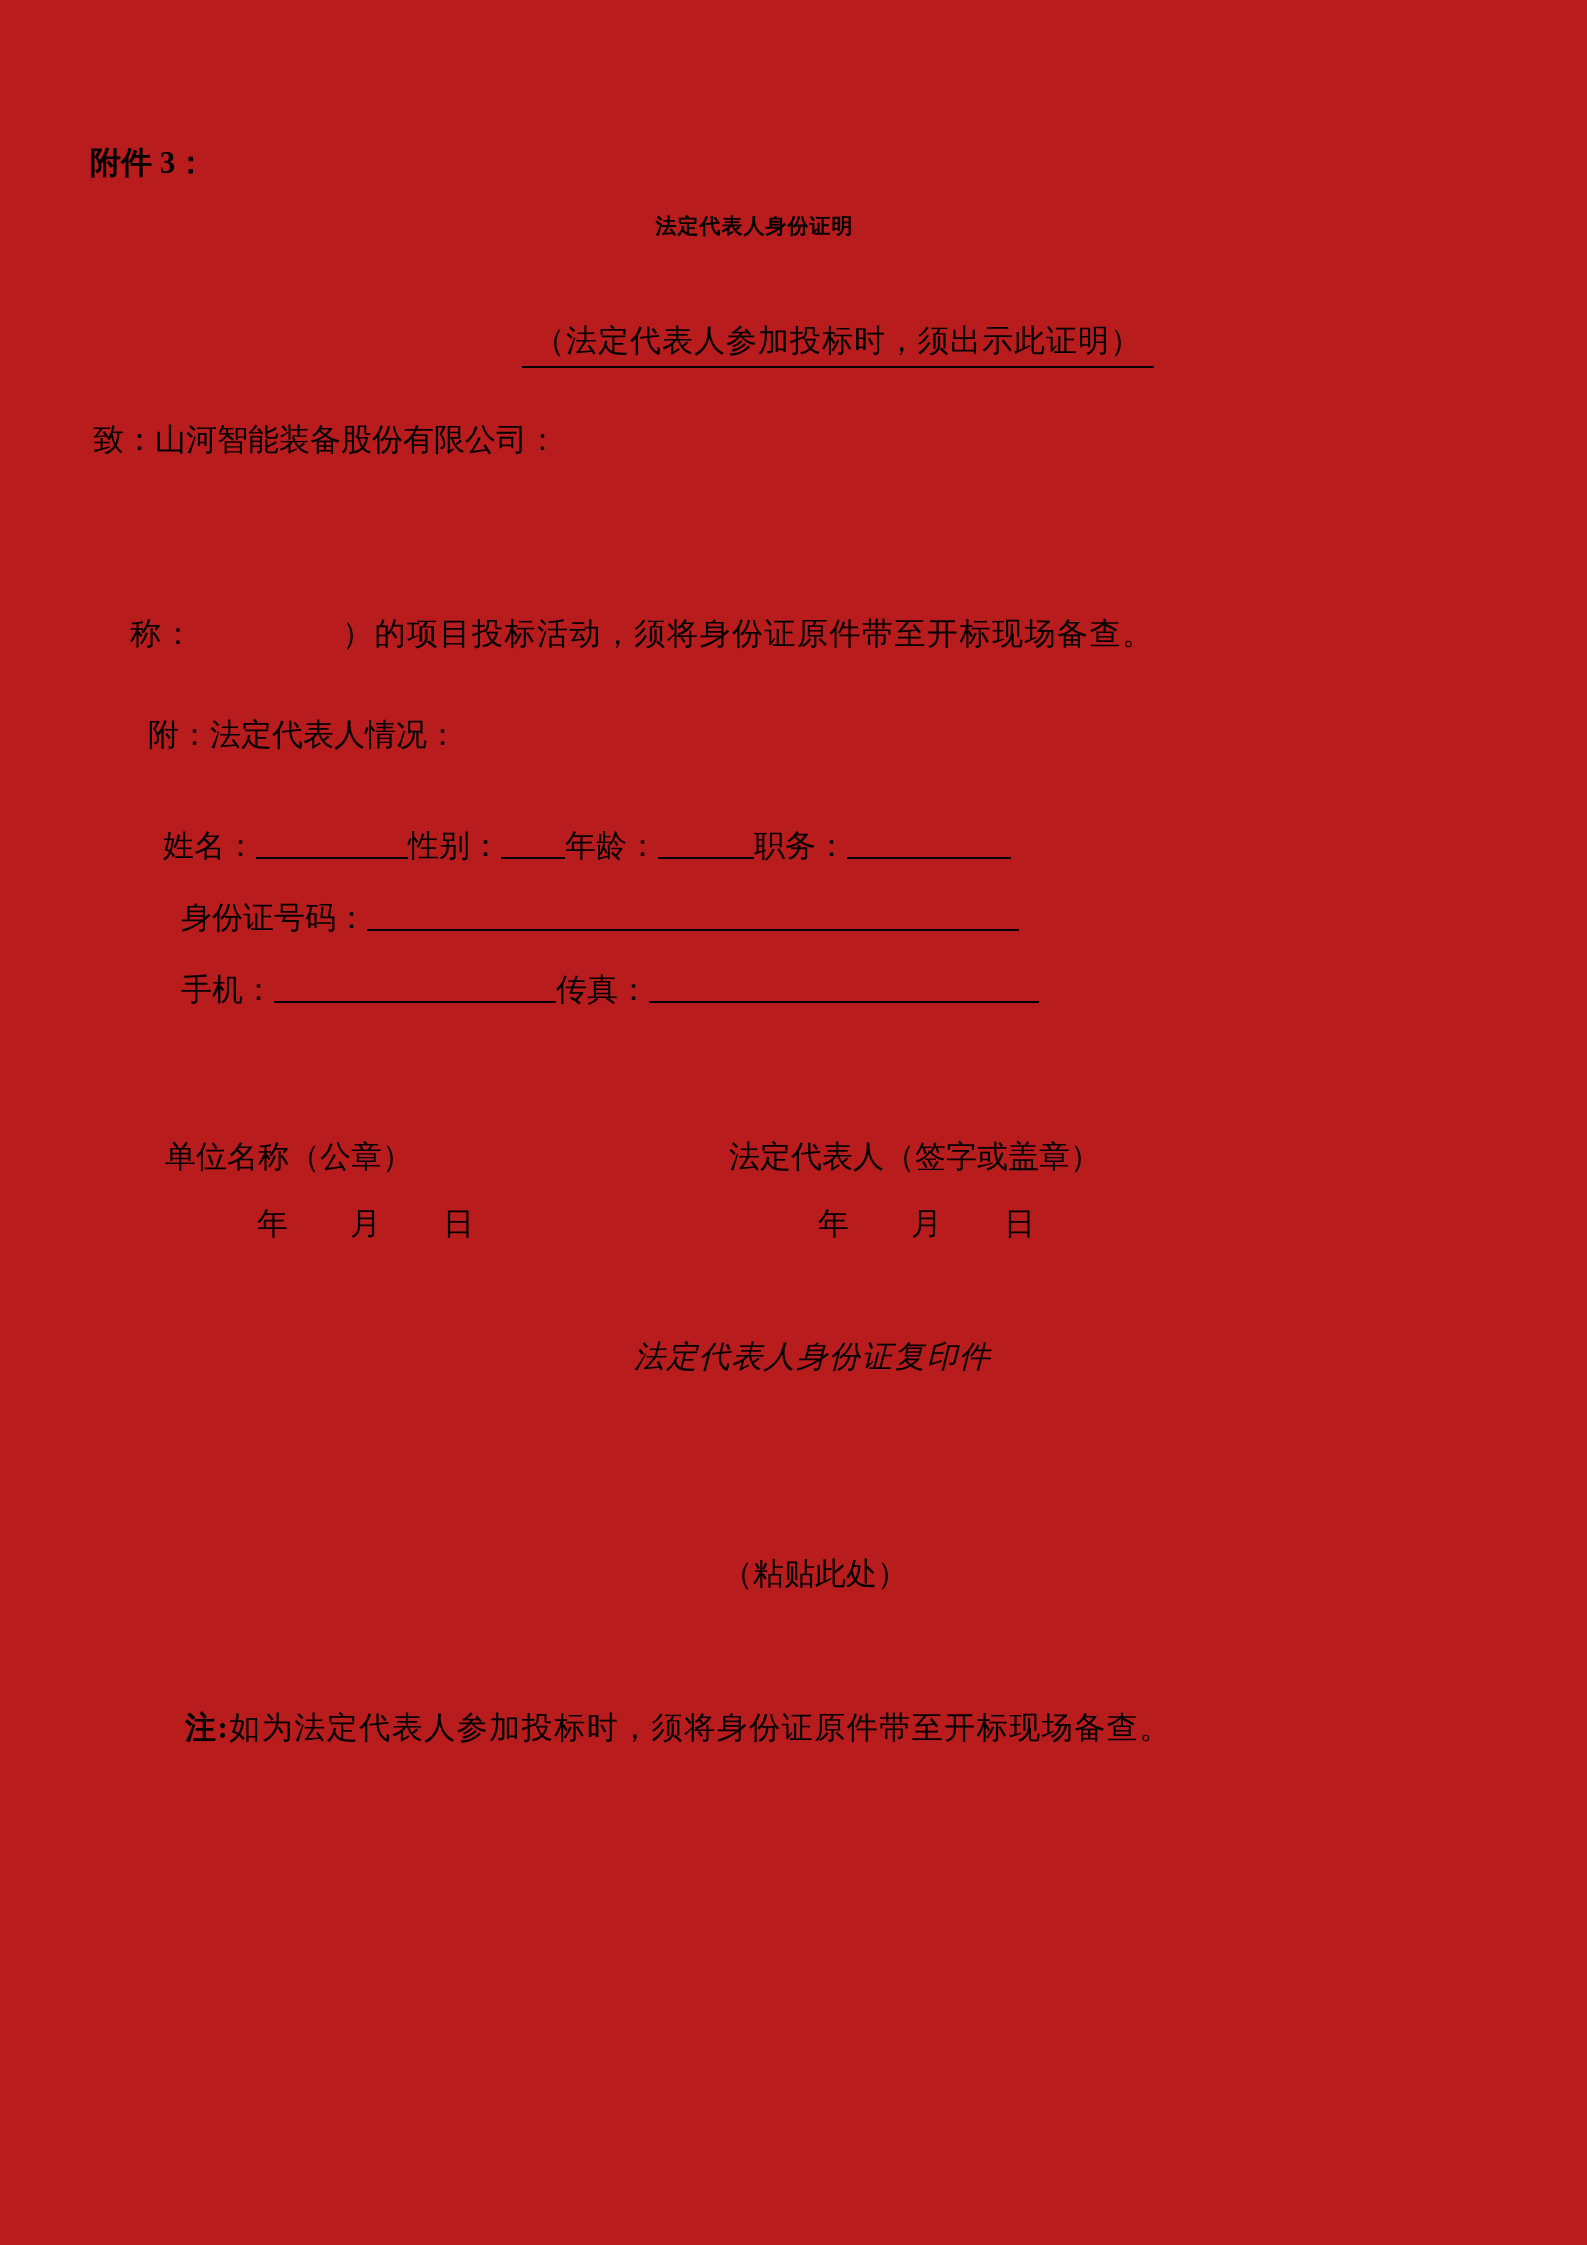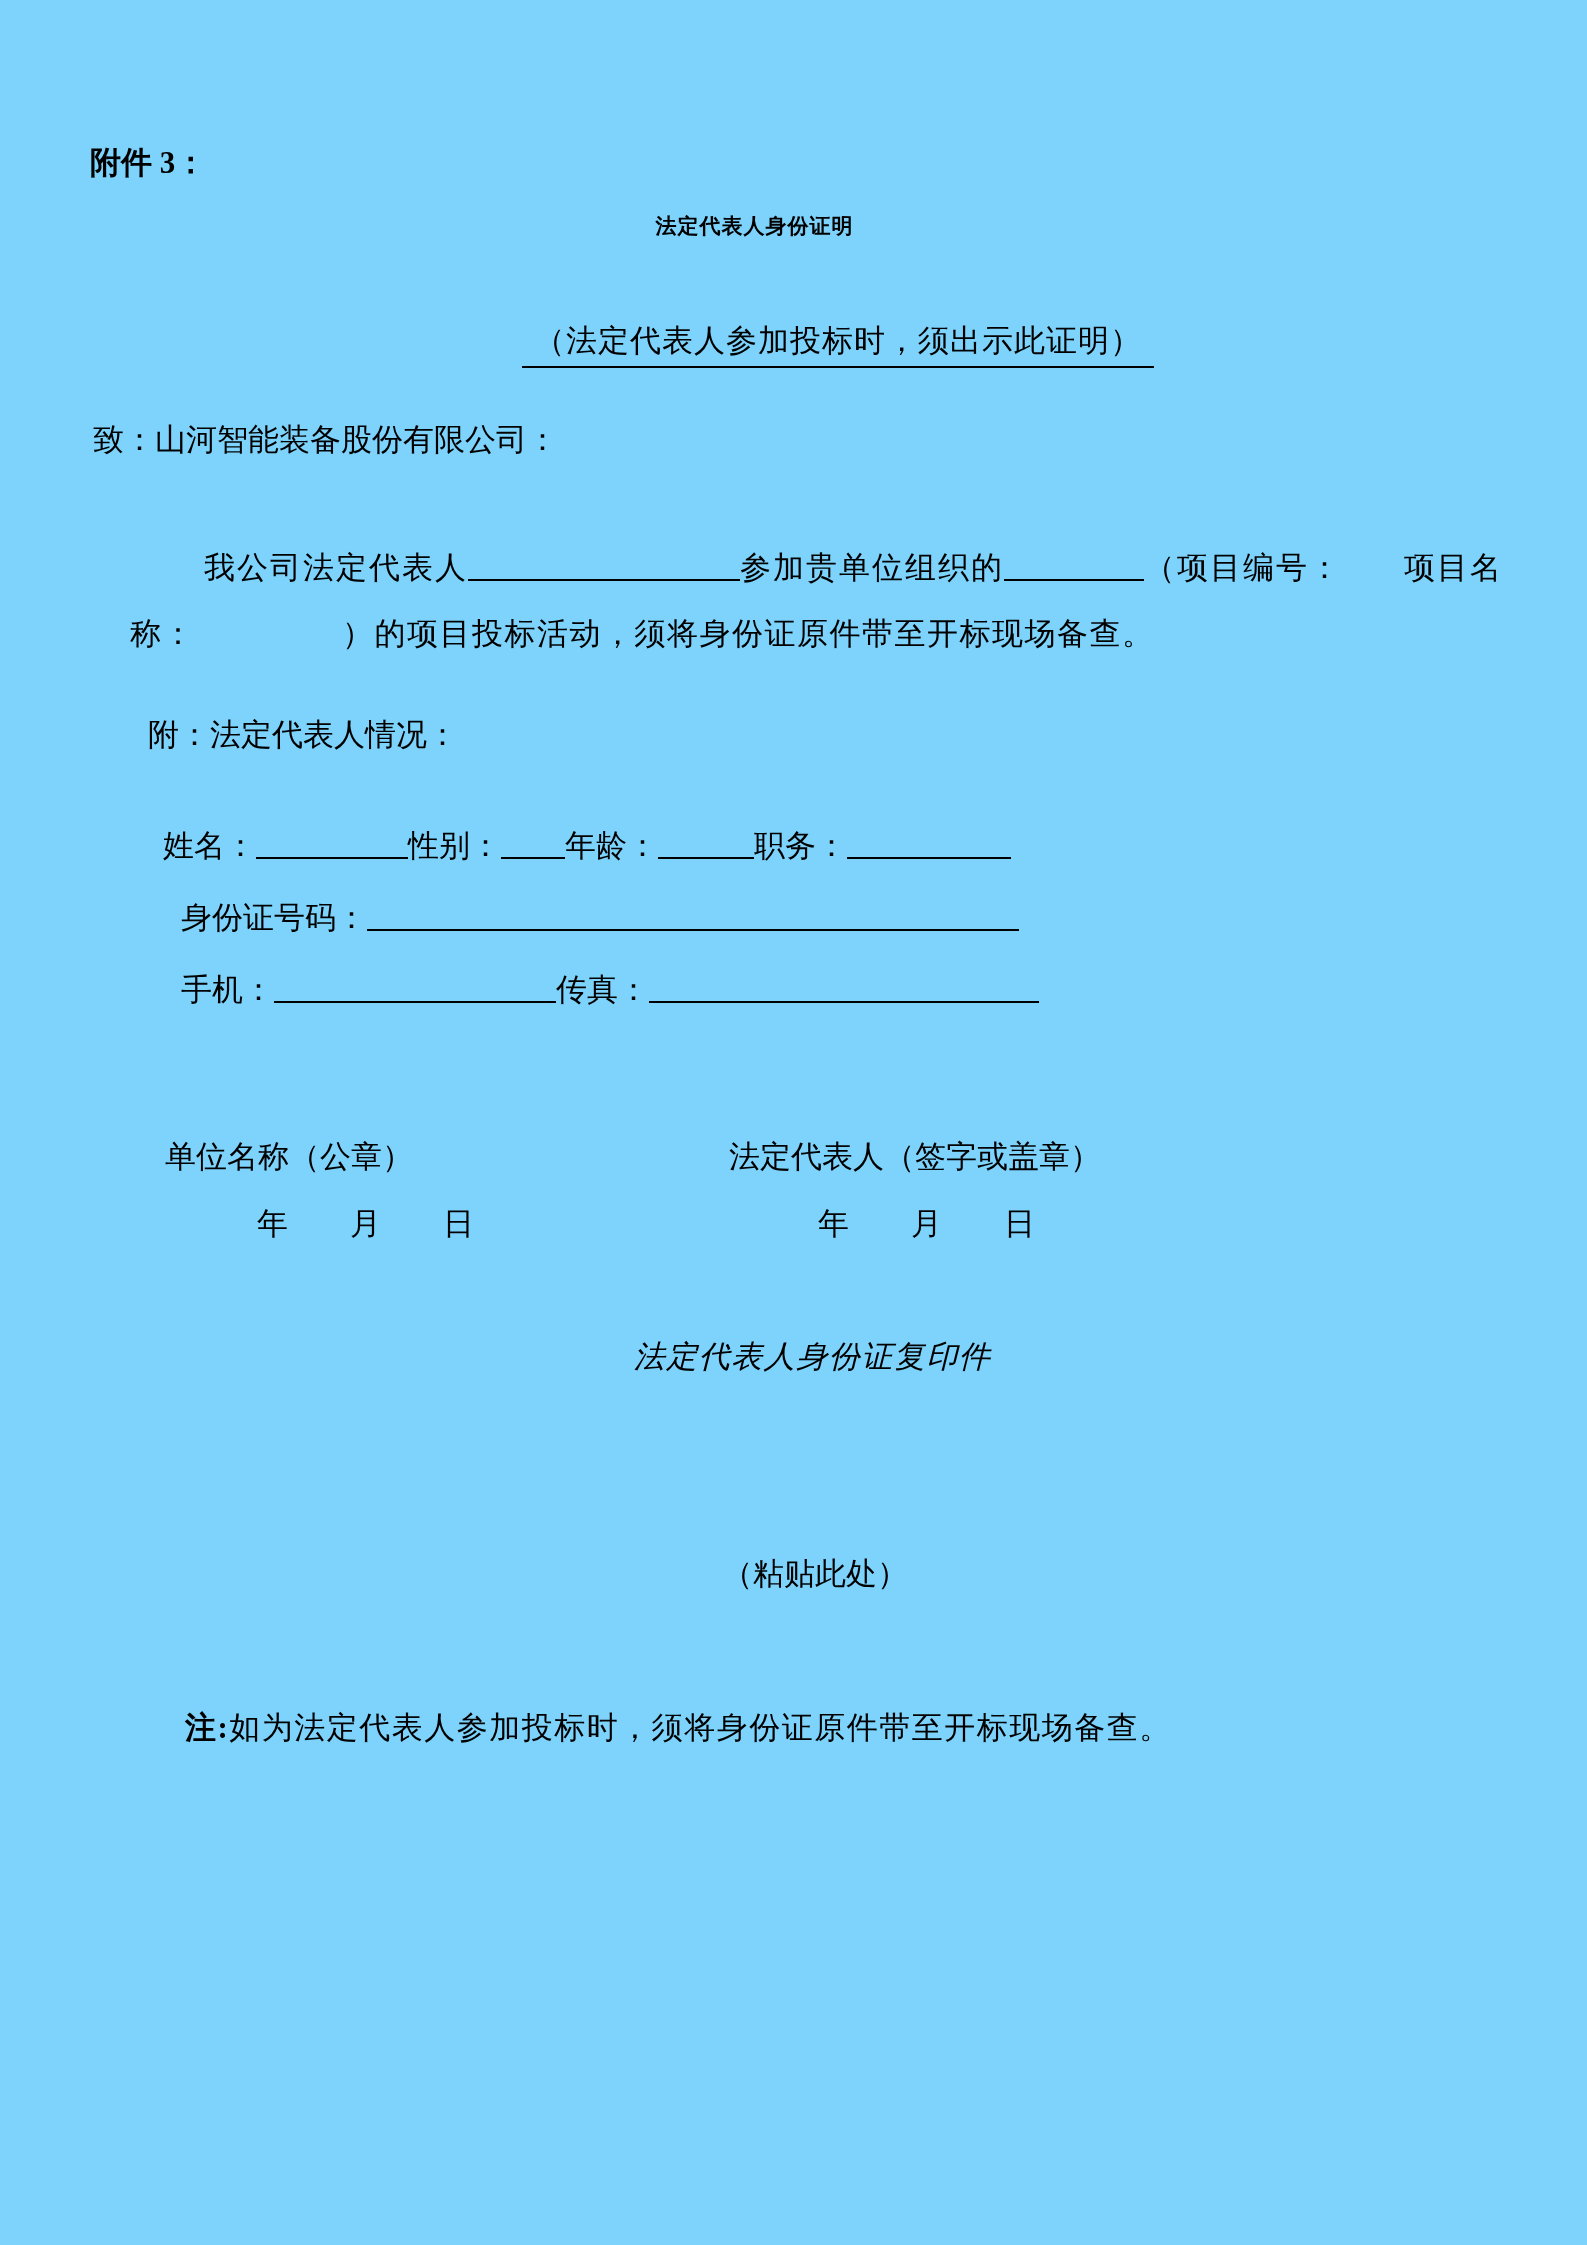--- a/index.html
+++ b/index.html
@@ -1,20 +1,20 @@
 <!DOCTYPE html>
 <html><head>
 <meta charset="utf-8">
 <style>
   html,body{margin:0;padding:0;background:#ffffff;}
   .page{
     position:relative;
     width:1587px;
     height:2245px;
-    background:#7dd3fc;
+    background:#b91c1c;
     color:#000000;
     font-family:"Liberation Serif","DejaVu Serif",serif;
     font-size:31px;
     overflow:hidden;
   }
   .line{position:absolute;white-space:pre;line-height:1.25;}
   .b{font-weight:bold;}
   .center-row{left:0;width:100%;text-align:center;box-sizing:border-box;}
   .doc-title{top:213px;font-weight:bold;font-size:21px;padding-right:78px;letter-spacing:1px;}
   .doc-subtitle-row{top:283px;padding-left:58px;}
@@ -32,23 +32,20 @@
   <div class="line b" style="left:90px;top:144px;">附件 3：</div>
 
   <div class="line center-row doc-title">法定代表人身份证明</div>
 
   <div class="line center-row doc-subtitle-row">
     <span class="doc-subtitle">（法定代表人参加投标时，须出示此证明）</span>
   </div>
 
   <div class="line" style="left:93px;top:421px;">致：山河智能装备股份有限公司：</div>
 
-  <div class="line ls2" style="left:165px;top:510px;">
-    <span>我公司法定代表人</span><span class="blank" style="width:272px;"></span><span>参加贵单位组织的</span><span class="blank" style="width:140px;"></span><span>（项目编号：</span><span class="spacer" style="width:62px;"></span><span>项目名</span>
-  </div>
 
   <div class="line ls15" style="left:93px;top:576px;">
     <span>称：</span><span class="spacer" style="width:147px;"></span><span>）的项目投标活动，须将身份证原件带至开标现场备查。</span>
   </div>
 
   <div class="line" style="left:148px;top:716px;">附：法定代表人情况：</div>
 
   <div class="line" style="left:132px;top:788px;">
     <span>姓名：</span><span class="blank" style="width:152px;"></span><span>性别：</span><span class="blank" style="width:64px;"></span><span>年龄：</span><span class="blank" style="width:96px;"></span><span>职务：</span><span class="blank" style="width:164px;"></span>
   </div>

